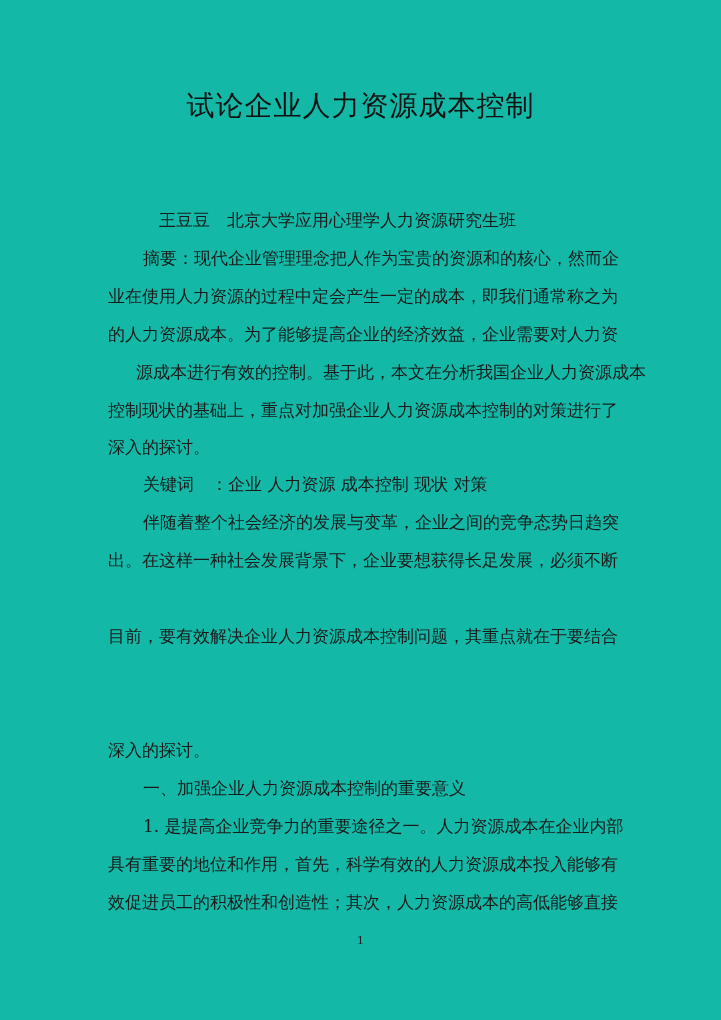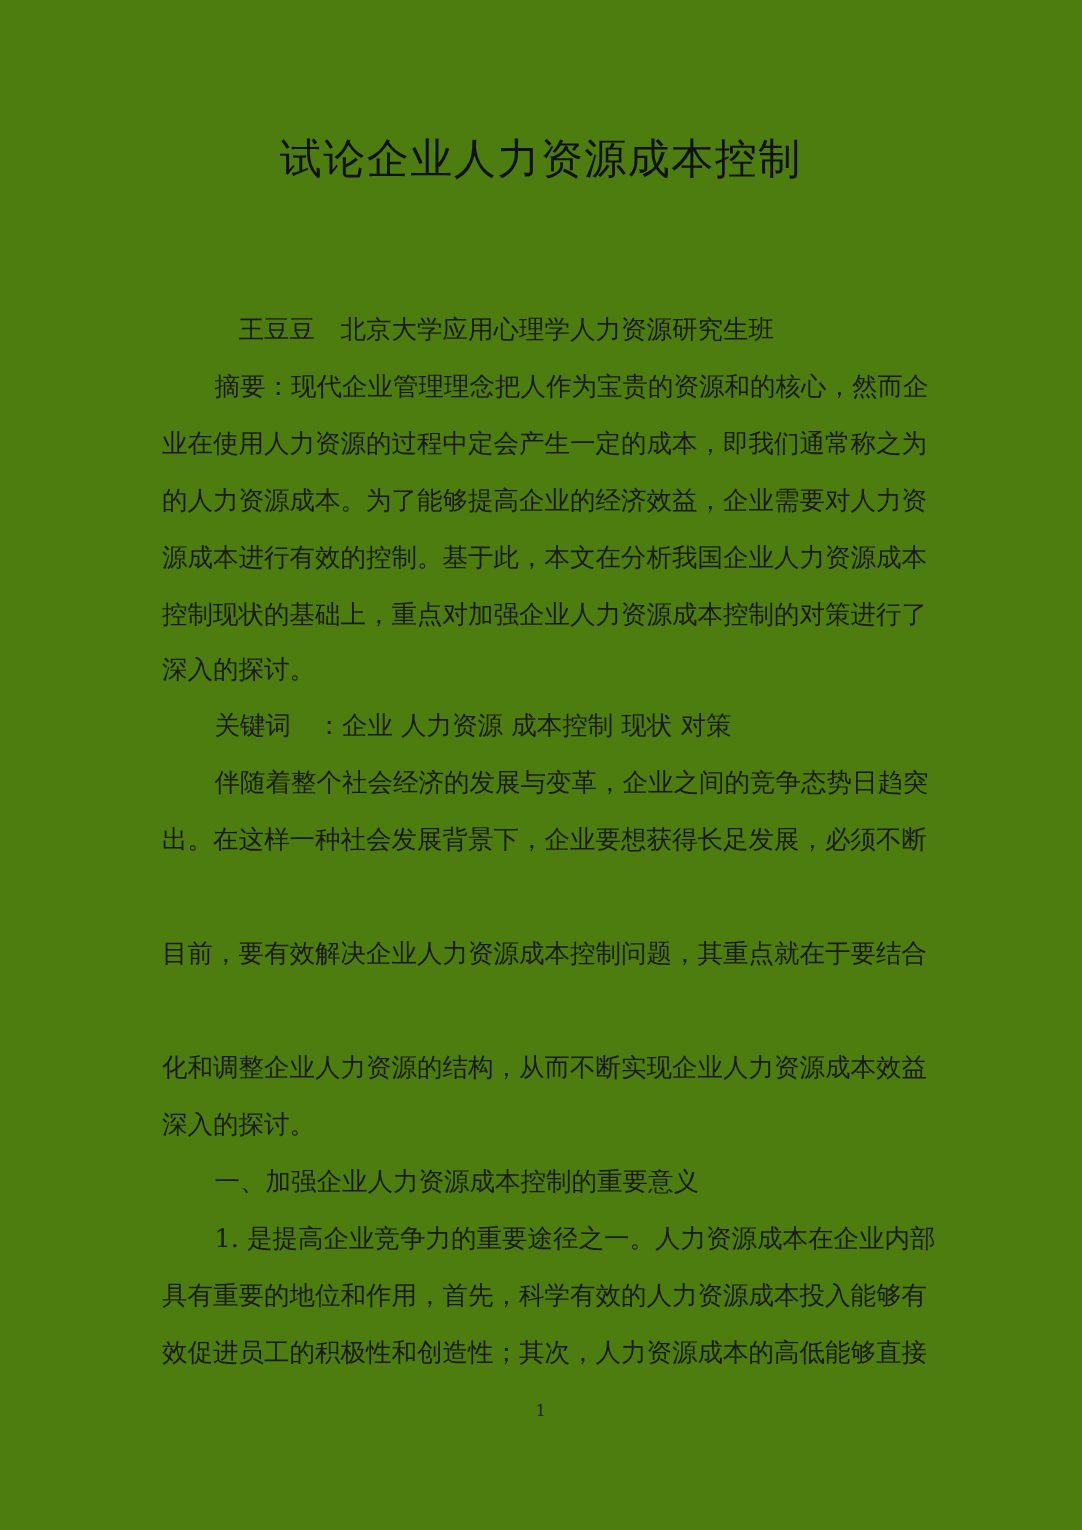--- a/index.html
+++ b/index.html
@@ -12,21 +12,21 @@
       height: 1020px;
       position: relative;
       overflow: hidden;
       font-family: "DejaVu Serif", "Liberation Serif", serif;
       color: #111111;
     }
     .page {
       position: absolute;
       left: 0; top: 0;
       width: 721px; height: 1020px;
-      background: #4d7c0f;
+      background: #14b8a6;
     }
     .title {
       position: absolute;
       left: 0; right: 0;
       top: 86px;
       text-align: center;
       font-size: 28px;
       line-height: 40px;
       letter-spacing: 1px;
       color: #111111;
@@ -56,30 +56,29 @@
 
 <div class="page">
 
   <div class="title">试论企业人力资源成本控制</div>
 
   <div class="line indent" style="top:208px;margin-left:16px;">王豆豆　北京大学应用心理学人力资源研究生班</div>
 
   <div class="line indent" style="top:246px;">摘要：现代企业管理理念把人作为宝贵的资源和的核心，然而企</div>
   <div class="line" style="top:284px;">业在使用人力资源的过程中定会产生一定的成本，即我们通常称之为</div>
   <div class="line" style="top:322px;">的人力资源成本。为了能够提高企业的经济效益，企业需要对人力资</div>
-  <div class="line" style="top:360px;">源成本进行有效的控制。基于此，本文在分析我国企业人力资源成本</div>
+  <div class="line" style="top:360px;margin-left:28px;">源成本进行有效的控制。基于此，本文在分析我国企业人力资源成本</div>
   <div class="line" style="top:435px;">深入的探讨。</div>
   <div class="line" style="top:398px;">控制现状的基础上，重点对加强企业人力资源成本控制的对策进行了</div>
 
   <div class="line indent" style="top:472px;">关键词　：企业  人力资源  成本控制  现状  对策</div>
 
   <div class="line indent" style="top:510px;">伴随着整个社会经济的发展与变革，企业之间的竞争态势日趋突</div>
   <div class="line" style="top:548px;">出。在这样一种社会发展背景下，企业要想获得长足发展，必须不断</div>
   <div class="line" style="top:624px;">目前，要有效解决企业人力资源成本控制问题，其重点就在于要结合</div>
-  <div class="line" style="top:700px;">化和调整企业人力资源的结构，从而不断实现企业人力资源成本效益</div>
   <div class="line" style="top:738px;">深入的探讨。</div>
 
   <div class="line indent" style="top:776px;">一、加强企业人力资源成本控制的重要意义</div>
 
   <div class="line indent" style="top:814px;">1. 是提高企业竞争力的重要途径之一。人力资源成本在企业内部</div>
   <div class="line" style="top:852px;">具有重要的地位和作用，首先，科学有效的人力资源成本投入能够有</div>
   <div class="line" style="top:890px;">效促进员工的积极性和创造性；其次，人力资源成本的高低能够直接</div>
 
   <div class="pagenum">1</div>
 </div>

